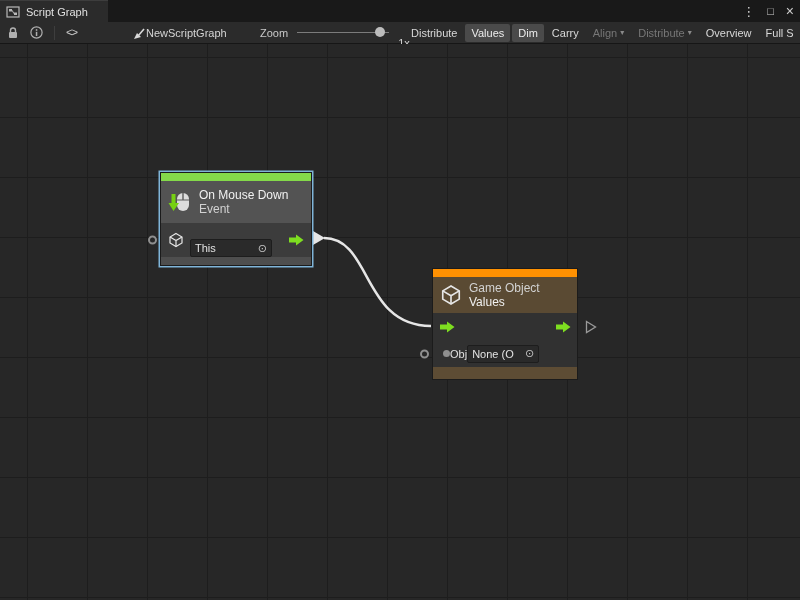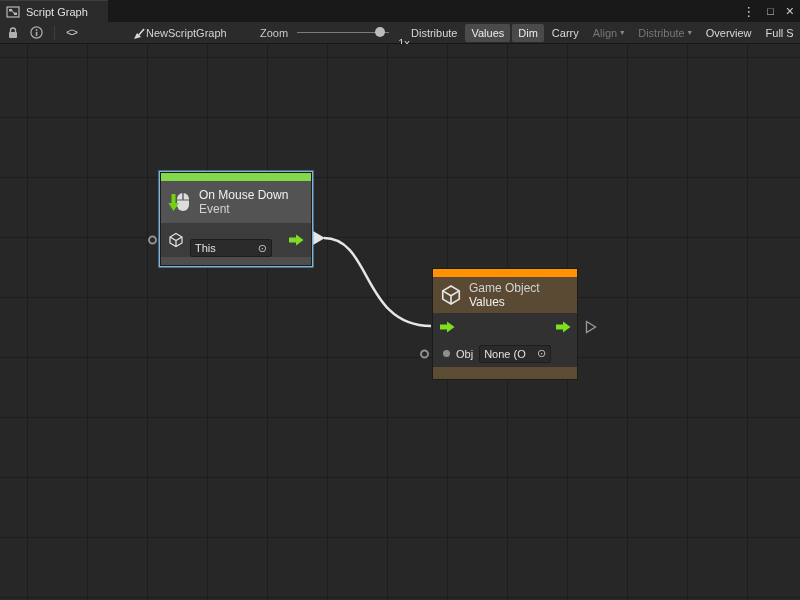--- a/index.html
+++ b/index.html
@@ -55,21 +55,21 @@
   .nfooter { height:8px; background:#4e4e4e; }
 
   .node1 { left:160px; top:128px; width:152px; box-shadow:0 0 0 1.5px #7fb4d8; }
   .node1 .nheader { height:42px; background:#535353; }
   .node1 .nbody { position:relative; height:34px; background:#3c3c3c; display:flex; align-items:center; padding-left:7px; gap:6px; }
 
   .node2 { left:432px; top:224px; width:146px; }
   .node2 .nheader { height:36px; background:#5a4a33; }
   .nrow { position:relative; height:27px; background:#313131; display:flex; align-items:center; }
   .row-flow { padding:0 6px; }
-  .row-obj { padding-left:10px; gap:6px; }
+  .row-obj { padding-left:10px; }
   .nfooter2 { height:12px; background:#5d4c34; }
 
   .ofield { height:18px; background:#2a2a2a; border:1px solid #1d1d1d; border-radius:2px; color:#e2e2e2;
             display:inline-flex; align-items:center; justify-content:space-between; padding:0 4px; font-size:11px; }
   .ofield1 { width:82px;margin-top:16px; }
   .ofield2 { width:72px; }
   .picker { color:#c6c6c6; font-size:11px; line-height:1; }
 
   .port-circle { position:absolute; width:9px; height:9px; border:2px solid #8f8f8f; border-radius:50%;
                  background:transparent; }

